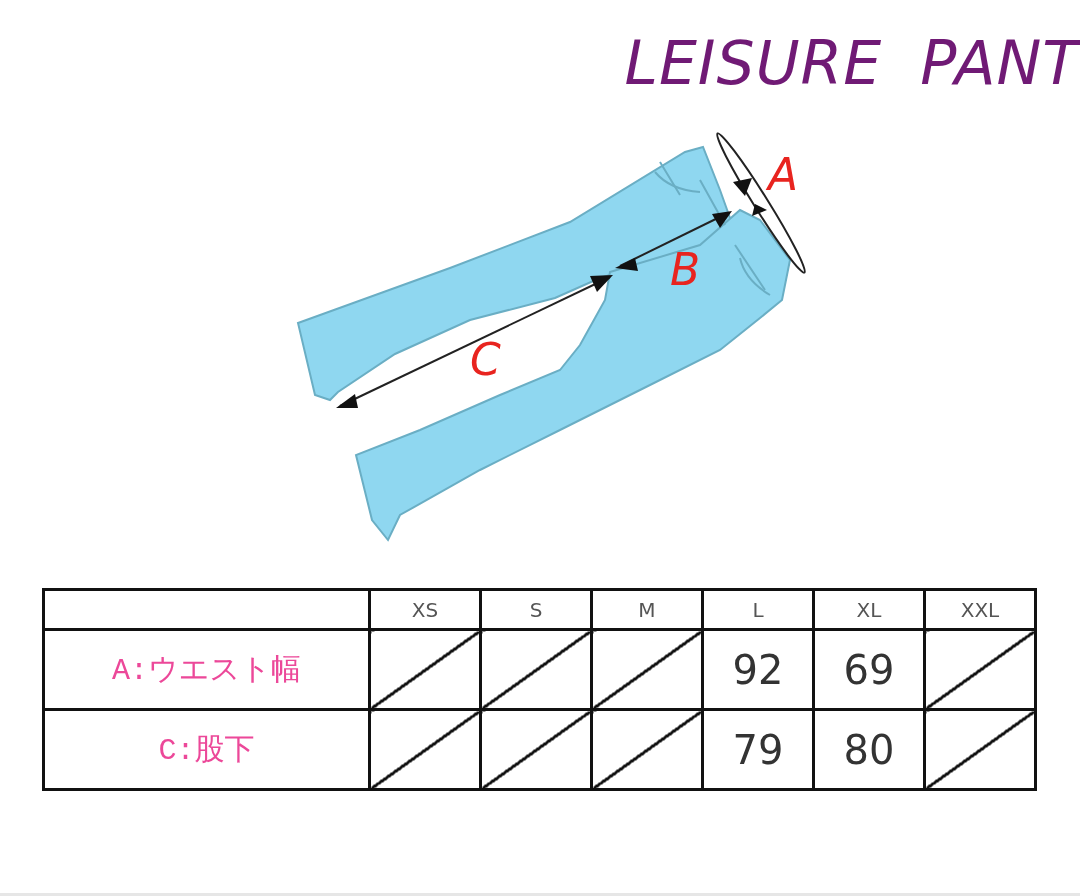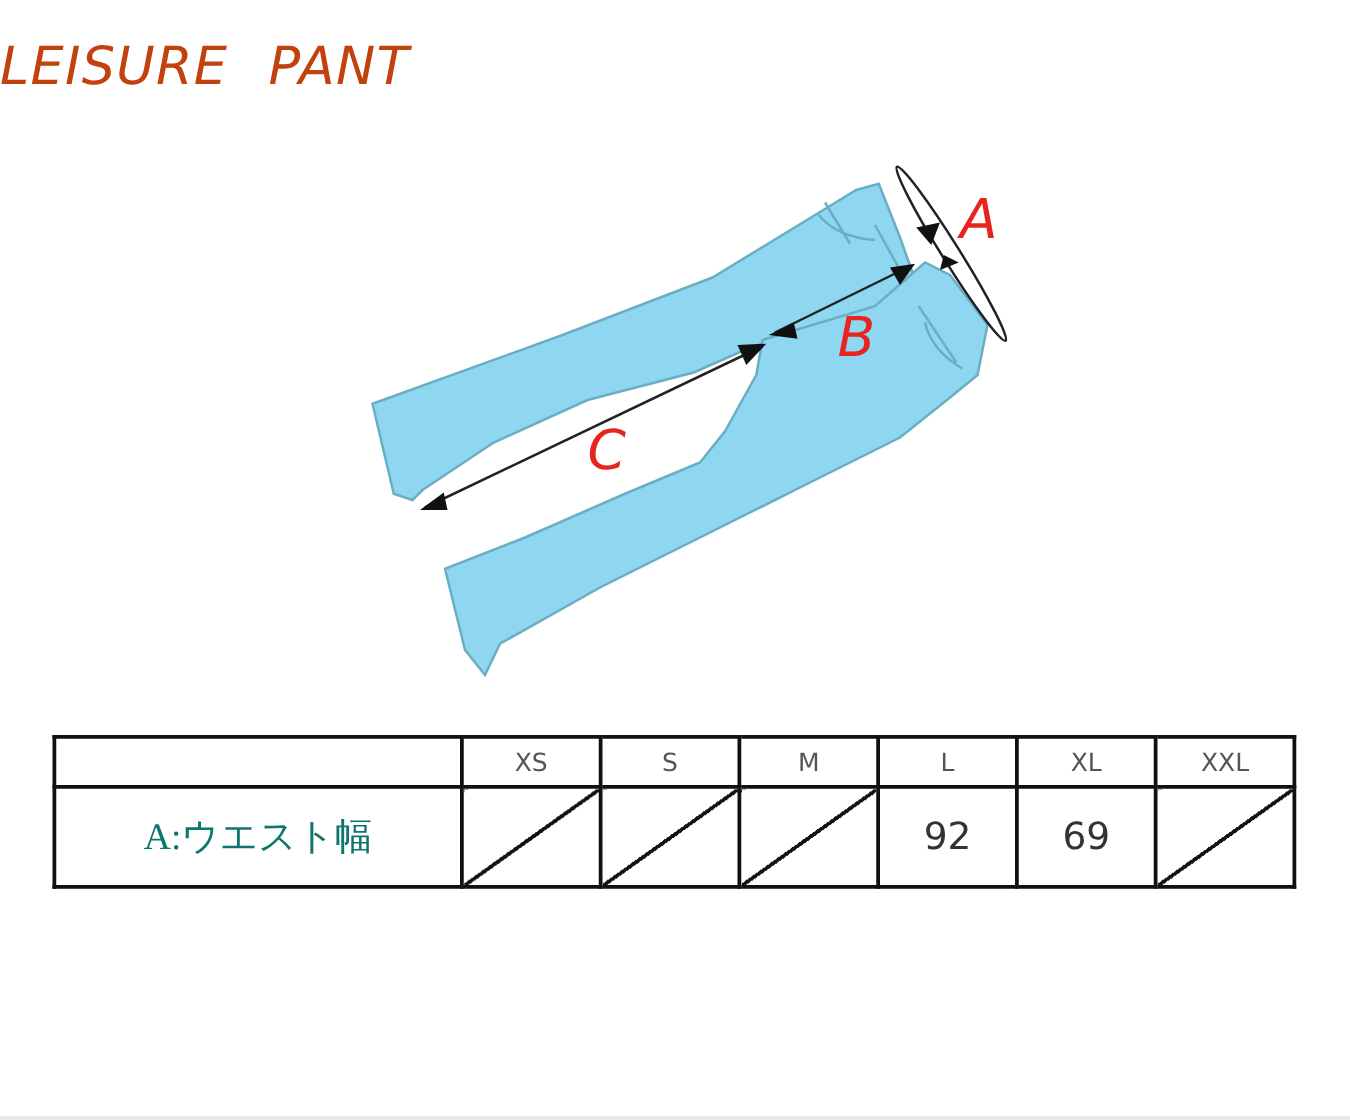--- a/index.html
+++ b/index.html
@@ -1,40 +1,40 @@
 <!DOCTYPE html>
 <html><head>
 <meta charset="utf-8">
 <style>
   html, body { margin: 0; padding: 0; }
   body {
     width: 1080px; height: 896px; background: #ffffff; position: relative; overflow: hidden;
     font-family: "DejaVu Sans", "Liberation Sans", sans-serif;
   }
   .title {
-    position: absolute; left: 0; top: 28px; width: 1080px; text-align: left;
-    font-size: 42px; font-style: italic; color: #c2410c; letter-spacing: 1px;
+    position: absolute; left: 0; top: 28px; width: 1080px; text-align: right;
+    font-size: 60px; font-style: italic; color: #701a75; letter-spacing: 1px;
     font-family: "DejaVu Sans", sans-serif; word-spacing: 18px;
   }
   .illustration { position: absolute; left: 0; top: 0; }
   .dim-label {
     font-family: "DejaVu Sans", sans-serif; font-style: italic; font-size: 44px; fill: #e8241f;
   }
   table.size-table {
     position: absolute; left: 42px; top: 588px; border-collapse: collapse;
     table-layout: fixed;
   }
   table.size-table td {
     border: 3px solid #111; padding: 0; text-align: center; vertical-align: middle;
     position: relative; box-sizing: border-box;
   }
   .hdr td { height: 40px; font-size: 20px; color: #555; }
   .row td { height: 80px; }
-  .row-label { color: #0f766e; font-size: 30px; font-family: Liberation Serif, serif; }
-  .val { font-size: 30px; color: #333; }
+  .row-label { color: #ec4899; font-size: 30px; font-family: Liberation Mono, monospace; }
+  .val { font-size: 40px; color: #333; }
   .na { background:
       linear-gradient(to top right, transparent calc(50% - 1.5px), #111 calc(50% - 1.5px), #111 calc(50% + 1.5px), transparent calc(50% + 1.5px));
       transform: scaleX(-1);
   }
   .bottom-band { position: absolute; left: 0; bottom: 0; width: 1080px; height: 3px; background: #e6e6e6; }
 </style>
 </head>
 <body>
 
 <div class="title">LEISURE  PANT</div>
@@ -86,16 +86,25 @@
   </tr>
   <tr class="row">
     <td class="row-label">A:ウエスト幅</td>
     <td class="na"></td>
     <td class="na"></td>
     <td class="na"></td>
     <td class="val">92</td>
     <td class="val">69</td>
     <td class="na"></td>
   </tr>
+  <tr class="row">
+    <td class="row-label">C:股下</td>
+    <td class="na"></td>
+    <td class="na"></td>
+    <td class="na"></td>
+    <td class="val">79</td>
+    <td class="val">80</td>
+    <td class="na"></td>
+  </tr>
 </tbody>
   </table>
 
 <div class="bottom-band"></div>
 
 </body></html>

